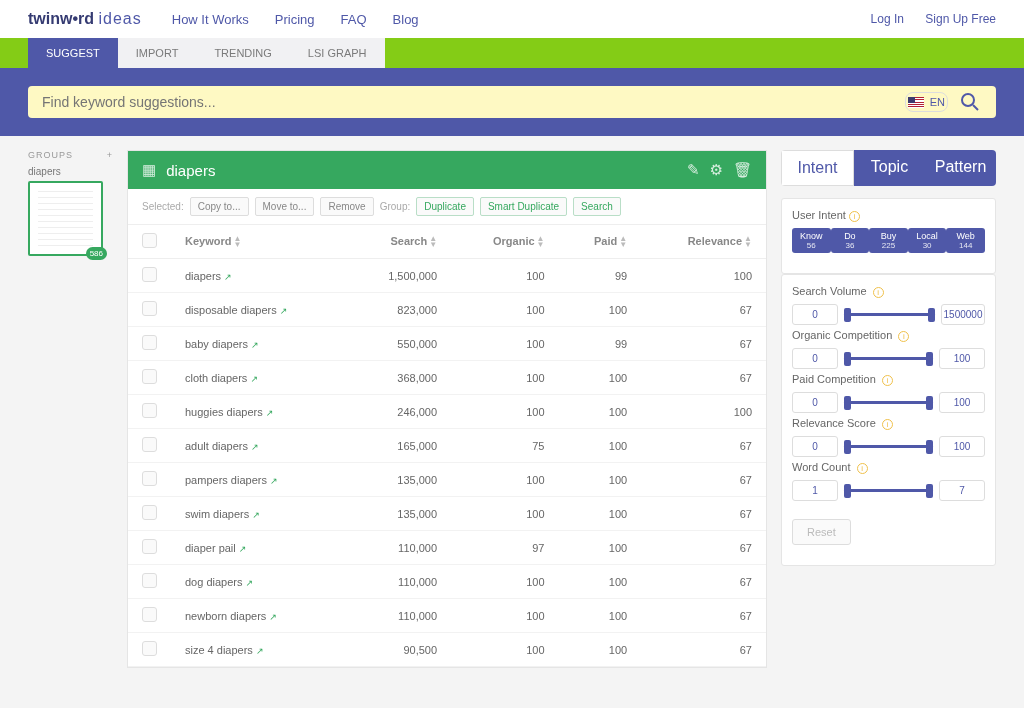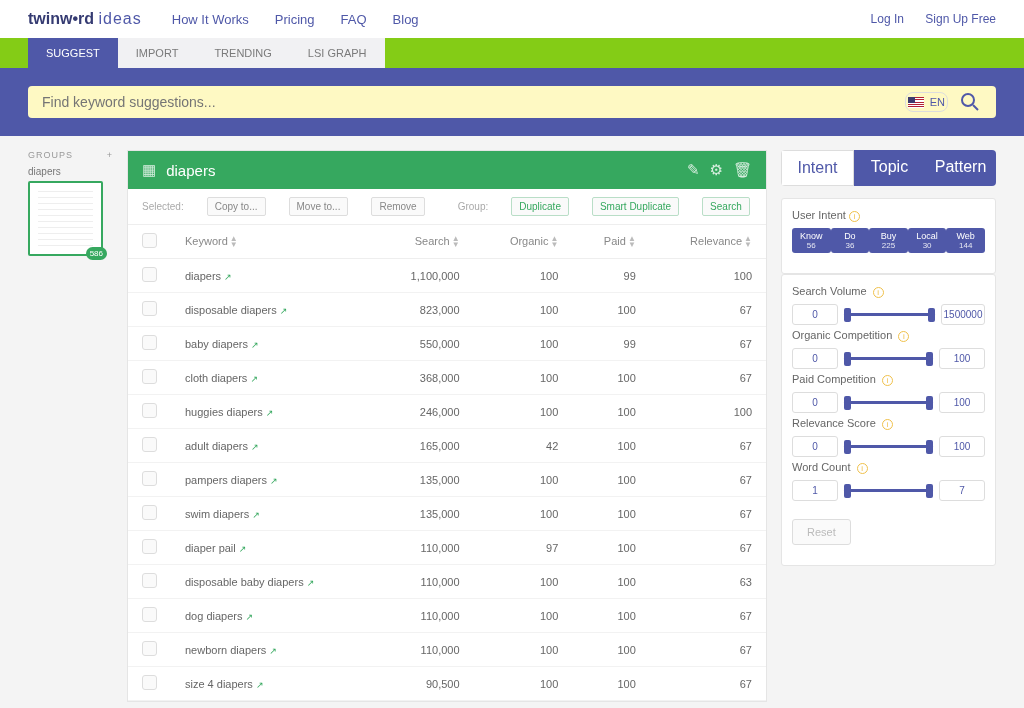--- a/index.html
+++ b/index.html
@@ -26,27 +26,27 @@
 .grouplabel{font-size:9px;color:#999;letter-spacing:1px;margin-bottom:6px;display:flex;justify-content:space-between;align-items:center}
 .groupitem{font-size:10px;color:#777;margin-bottom:4px}
 .thumb{width:75px;height:75px;background:#fff;border:2px solid #36a85f;border-radius:2px;position:relative}
 .thumb .lines{position:absolute;inset:8px;background:repeating-linear-gradient(#eee 0 1px,transparent 1px 6px)}
 .thumb .badge{position:absolute;bottom:-6px;right:-6px;background:#36a85f;color:#fff;font-size:8px;padding:2px 4px;border-radius:8px}
 .main{flex:1;display:flex;gap:14px;min-width:0}
 .left{flex:1;background:#fff;border:1px solid #e5e5e5;display:flex;flex-direction:column;min-width:0}
 .greenbar{background:#36a85f;color:#fff;padding:10px 14px;display:flex;align-items:center;gap:10px;font-size:15px}
 .greenbar .title{flex:1}
 .greenbar span.ico{opacity:.8;cursor:pointer}
-.toolbar{padding:8px 14px;display:flex;align-items:center;gap:23px;font-size:10px;color:#999;border-bottom:1px solid #eee}
+.toolbar{padding:8px 14px;display:flex;align-items:center;gap:6px;font-size:10px;color:#999;border-bottom:1px solid #eee}
 .toolbar .btn{border:1px solid #ddd;border-radius:2px;padding:3px 7px;background:#fafafa;cursor:pointer;color:#888}
 .toolbar .btn.green{color:#36a85f;border-color:#b9dec7}
 .toolbar .lbl{color:#aaa}
 .tablewrap{flex:1;overflow:auto}
 table{width:100%;border-collapse:collapse;font-size:11px}
-th{text-align:left;padding:8px 14px;color:#888;font-weight:normal;border-bottom:1px solid #eee;font-size:11px}
+th{text-align:left;padding:8px 14px;color:#888;font-weight:bold;border-bottom:1px solid #eee;font-size:11px}
 th.r{text-align:right}
 th .sort{color:#bbb;font-size:8px;display:inline-block;line-height:6px;vertical-align:middle;margin-left:2px}
 td{padding:8px 14px;border-bottom:1px solid #f2f2f2;color:#666}
 td.r{text-align:right}
 td .ext{color:#36a85f;font-size:9px;margin-left:3px}
 .chk{width:15px;height:15px;border:1px solid #ddd;border-radius:3px;display:inline-block;background:#fafafa}
 .right{width:215px;flex-shrink:0}
 .tabs2{display:flex;border-radius:4px;overflow:hidden;margin-bottom:12px}
 .tabs2 div{flex:1;text-align:center;padding:8px 0;font-size:16px;background:#4f58a8;color:#fff;cursor:pointer}
 .tabs2 div.active{background:#fff;color:#4f58a8;border:1px solid #ddd}
@@ -122,42 +122,42 @@
         <span class="title">diapers</span>
         <span class="ico">✎</span>
         <span class="ico">⚙</span>
         <span class="ico">🗑</span>
       </div>
       <div class="toolbar">
         <span class="lbl">Selected:</span>
         <span class="btn">Copy to...</span>
         <span class="btn">Move to...</span>
         <span class="btn">Remove</span>
-        <span class="lbl" style="margin-left:10px">Group:</span>
+        <span class="lbl" style="">Group:</span>
         <span class="btn green">Duplicate</span>
         <span class="btn green">Smart Duplicate</span>
         <span class="btn green">Search</span>
       </div>
       <div class="tablewrap">
         <table>
           <thead>
               <tr>
             <th style="width:32px"><span class="chk"></span></th>
             <th><span>Keyword</span><span class="sort">▲<br>▼</span></th>
             <th class="r"><span>Search</span><span class="sort">▲<br>▼</span></th>
             <th class="r"><span>Organic</span><span class="sort">▲<br>▼</span></th>
             <th class="r"><span>Paid</span><span class="sort">▲<br>▼</span></th>
             <th class="r"><span>Relevance</span><span class="sort">▲<br>▼</span></th>
           </tr>
             </thead>
           <tbody id="tbody">
               <tr>
                 <td><span class="chk"></span></td>
                 <td>diapers<span class="ext">↗</span></td>
-                <td class="r">1,100,000</td>
+                <td class="r">1,500,000</td>
                 <td class="r">100</td>
                 <td class="r">99</td>
                 <td class="r">100</td>
               </tr>
               <tr>
                 <td><span class="chk"></span></td>
                 <td>disposable diapers<span class="ext">↗</span></td>
                 <td class="r">823,000</td>
                 <td class="r">100</td>
                 <td class="r">100</td>
@@ -184,21 +184,21 @@
                 <td>huggies diapers<span class="ext">↗</span></td>
                 <td class="r">246,000</td>
                 <td class="r">100</td>
                 <td class="r">100</td>
                 <td class="r">100</td>
               </tr>
               <tr>
                 <td><span class="chk"></span></td>
                 <td>adult diapers<span class="ext">↗</span></td>
                 <td class="r">165,000</td>
-                <td class="r">42</td>
+                <td class="r">75</td>
                 <td class="r">100</td>
                 <td class="r">67</td>
               </tr>
               <tr>
                 <td><span class="chk"></span></td>
                 <td>pampers diapers<span class="ext">↗</span></td>
                 <td class="r">135,000</td>
                 <td class="r">100</td>
                 <td class="r">100</td>
                 <td class="r">67</td>
@@ -211,28 +211,20 @@
                 <td class="r">100</td>
                 <td class="r">67</td>
               </tr>
               <tr>
                 <td><span class="chk"></span></td>
                 <td>diaper pail<span class="ext">↗</span></td>
                 <td class="r">110,000</td>
                 <td class="r">97</td>
                 <td class="r">100</td>
                 <td class="r">67</td>
-              </tr>
-              <tr>
-                <td><span class="chk"></span></td>
-                <td>disposable baby diapers<span class="ext">↗</span></td>
-                <td class="r">110,000</td>
-                <td class="r">100</td>
-                <td class="r">100</td>
-                <td class="r">63</td>
               </tr>
               <tr>
                 <td><span class="chk"></span></td>
                 <td>dog diapers<span class="ext">↗</span></td>
                 <td class="r">110,000</td>
                 <td class="r">100</td>
                 <td class="r">100</td>
                 <td class="r">67</td>
               </tr>
               <tr>

